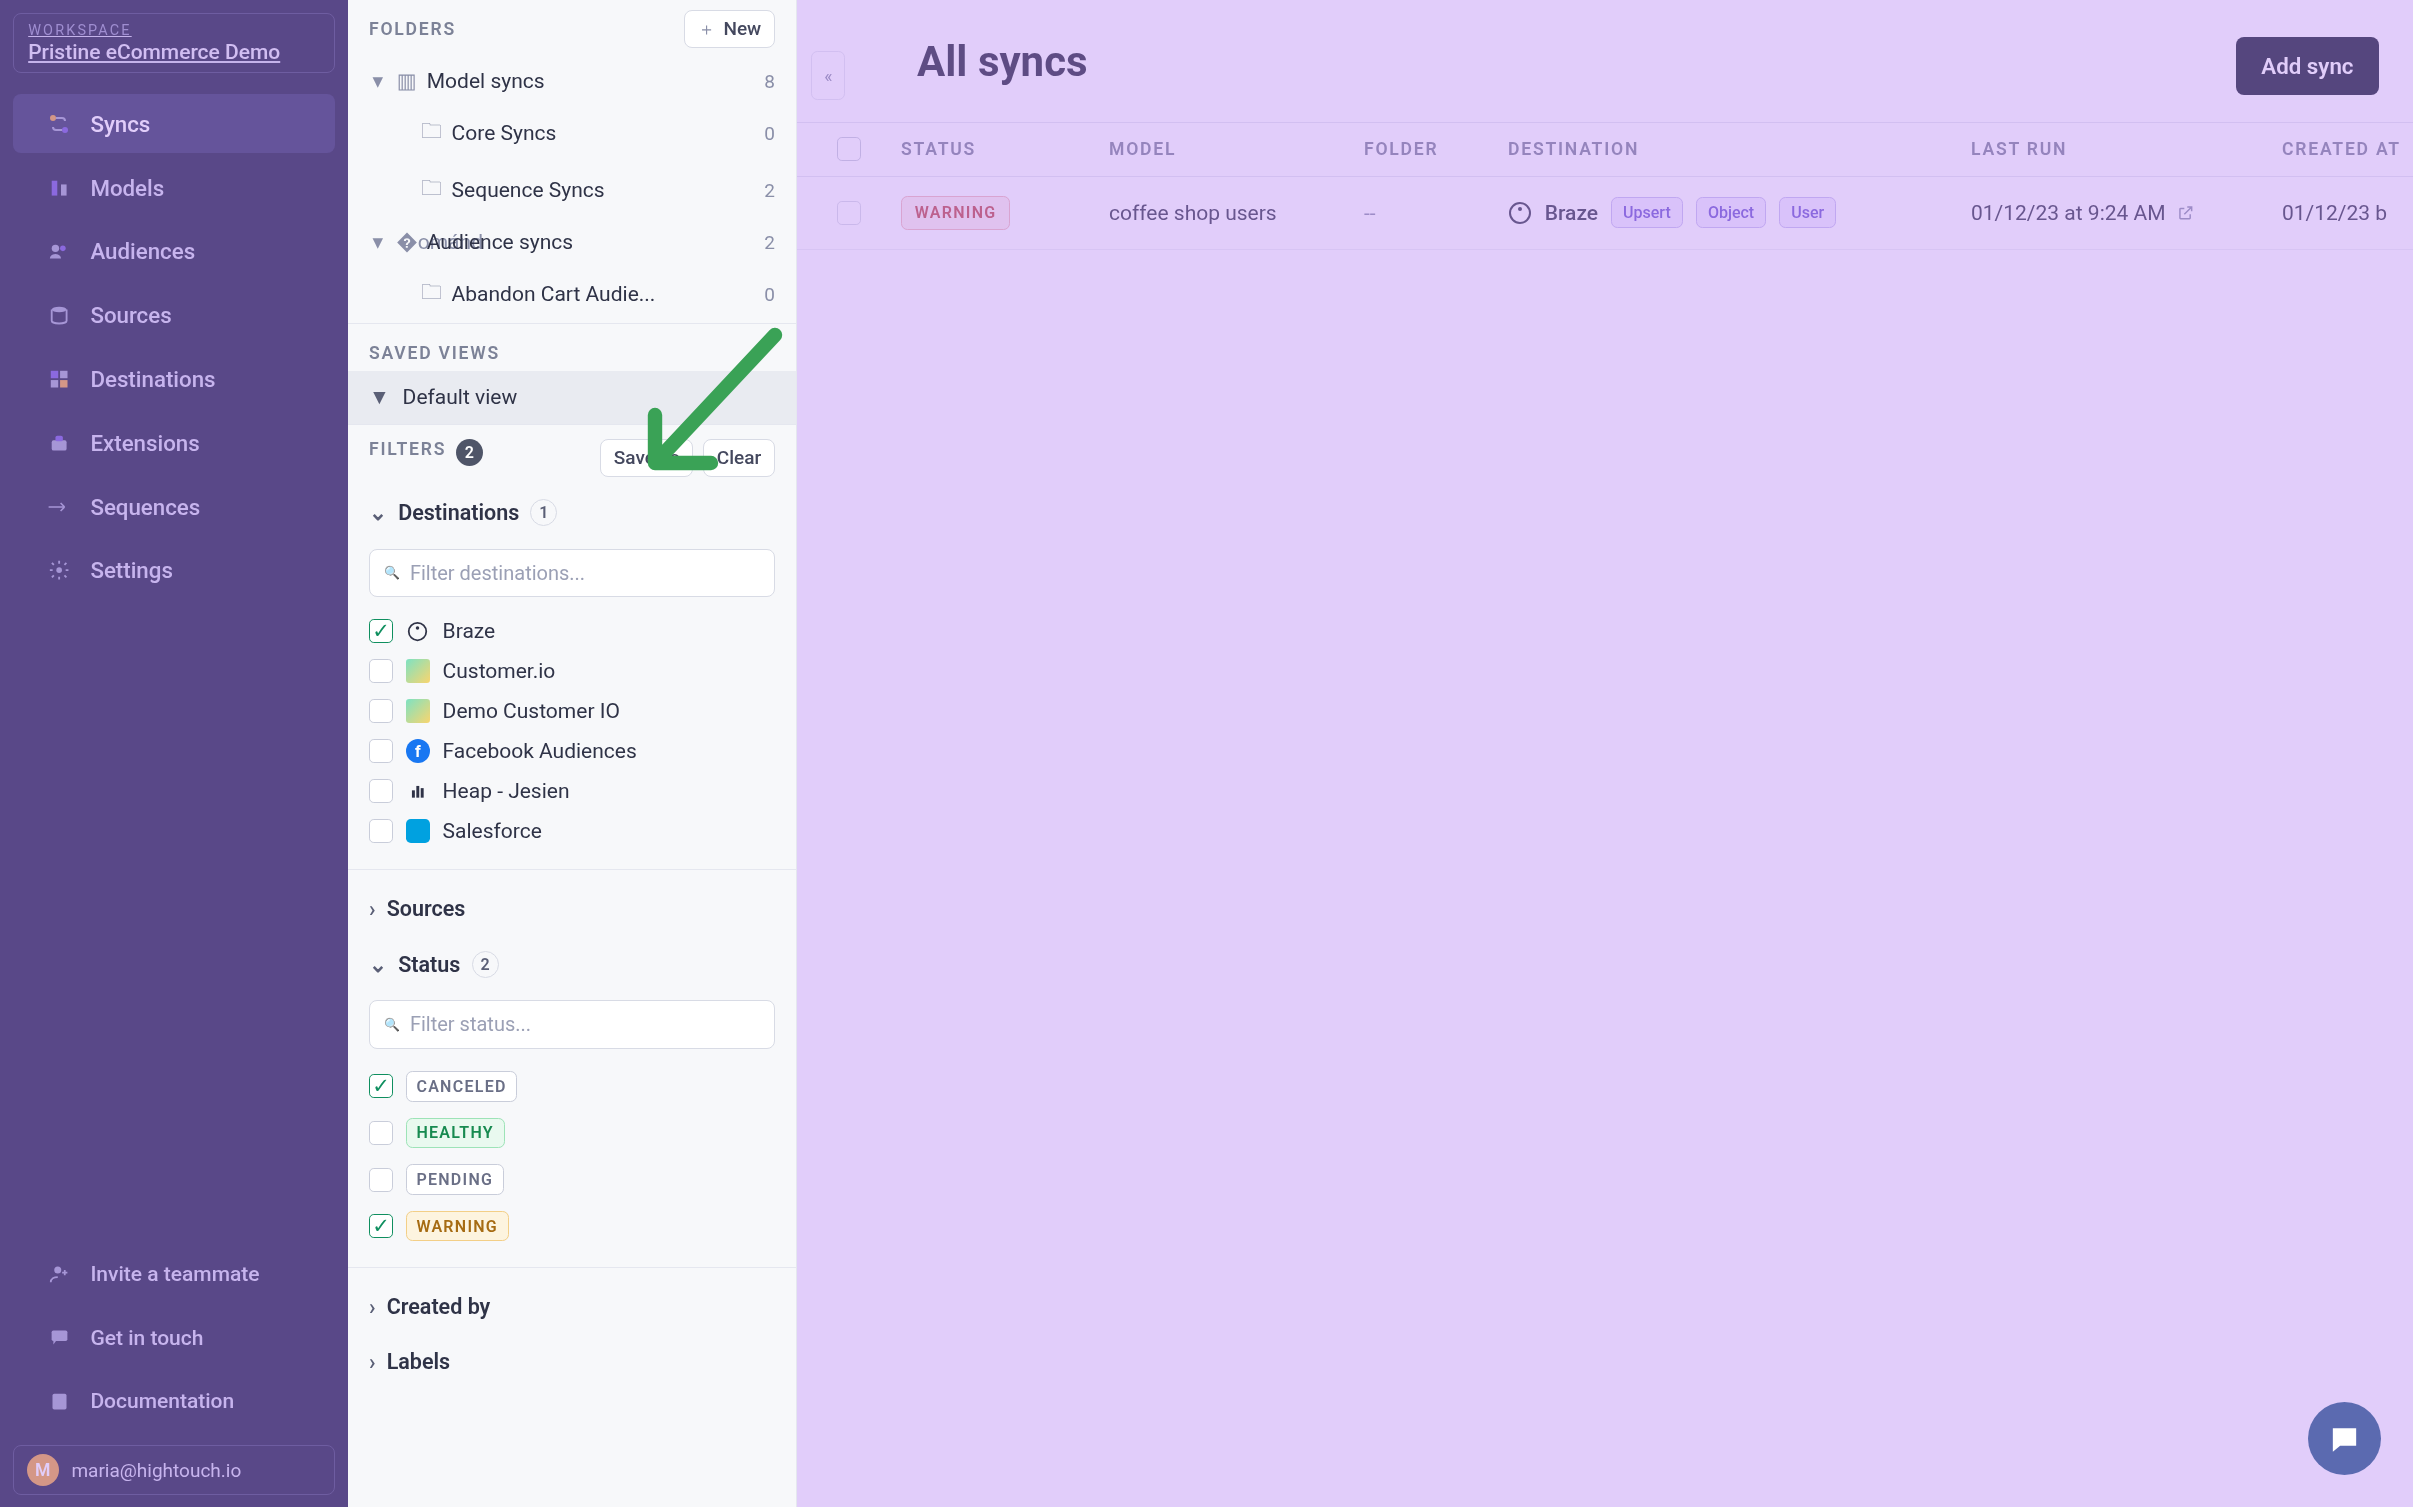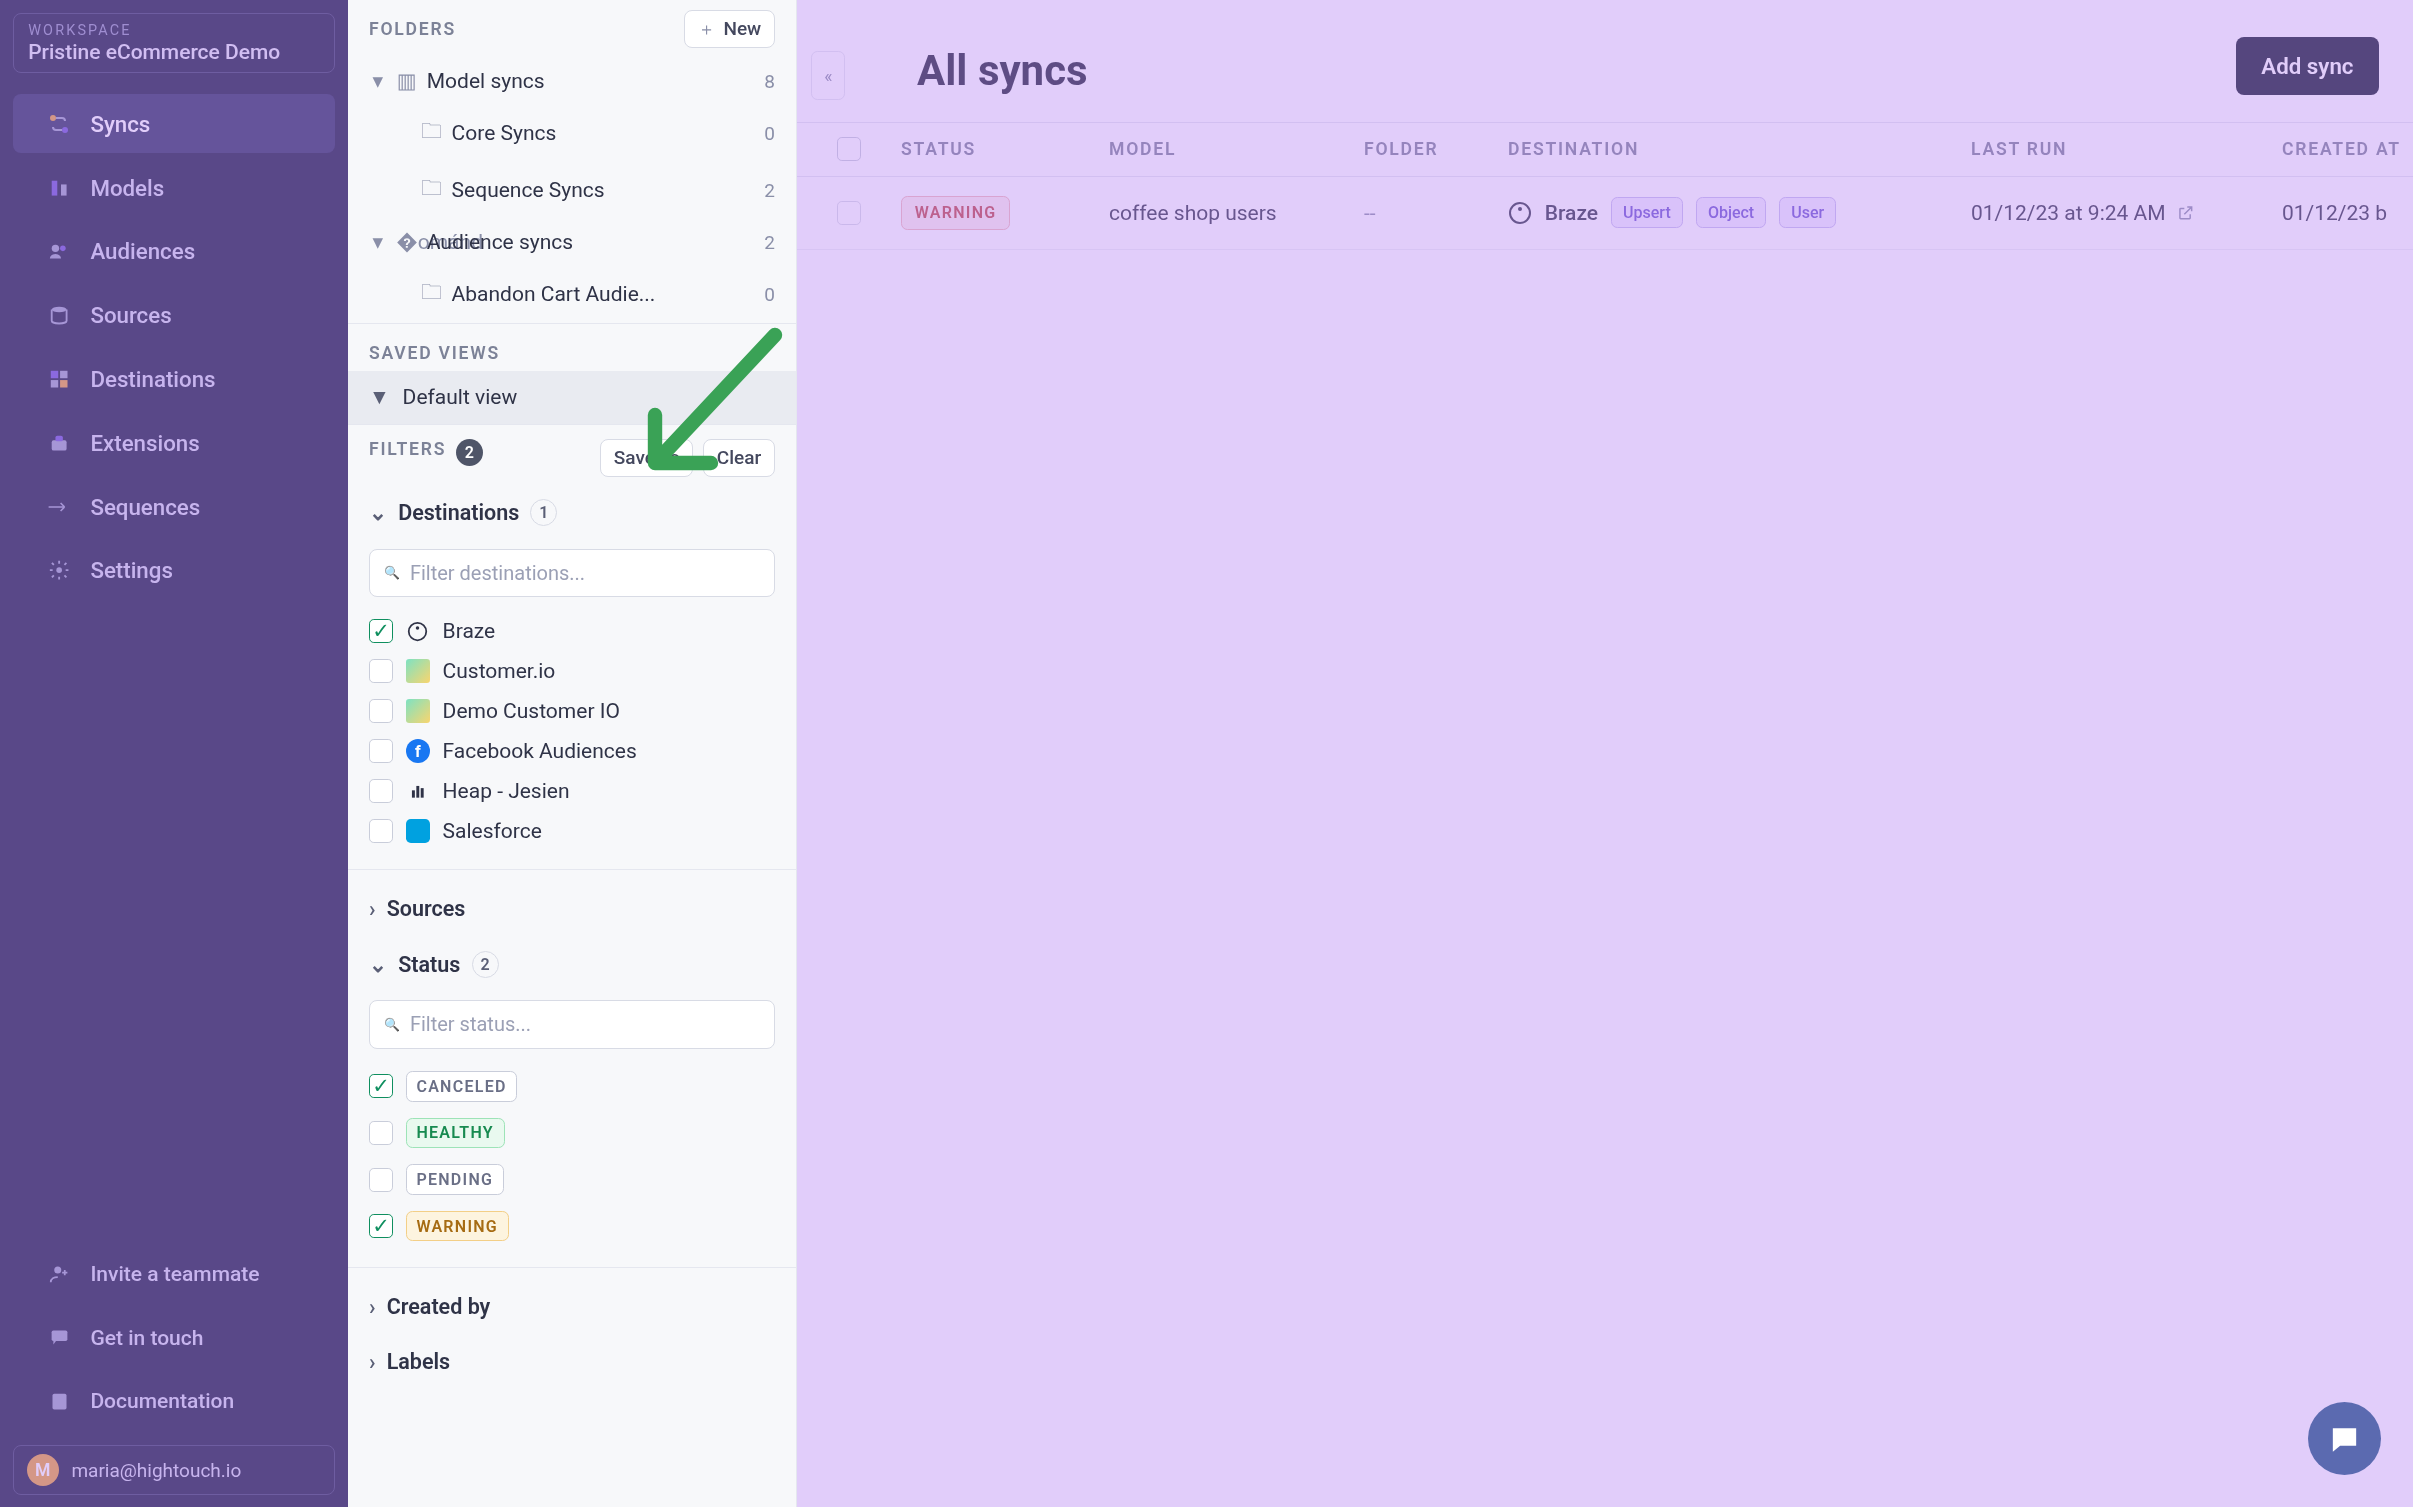--- a/index.html
+++ b/index.html
@@ -2,21 +2,21 @@
 <html style="font-size:12.8px"><head>
 <meta charset="utf-8">
 <style>
   * { box-sizing: border-box; margin: 0; padding: 0; font-family: -apple-system, BlinkMacSystemFont, "Segoe UI", Roboto, sans-serif; }
   html, body { width: 2413px; height: 1508px; overflow: hidden; background: #fff; }
   
   .wash { position: fixed; inset: 0; background: #b889f4; mix-blend-mode: normal; opacity: .42; pointer-events: none; z-index: 50; }
   
   .app { display: flex; height: 100%; }
   .sidebar { width: 348px; background: #161a3b; color: #cfd2e6; display: flex; flex-direction: column; padding: 12.8px; position: relative; z-index: 1; }
-  .workspace { border: 0.8px solid #3a3f66; border-radius: 8px; padding: 8px 14.4px; margin-bottom: 21px; }
+  .workspace { border: 0.8px solid #3a3f66; border-radius: 8px; padding: 8px 14.4px; margin-bottom: 21px; text-decoration: underline; }
   .workspace .lbl { font-size: 14.4px; letter-spacing: .15em; color: #8d92b8; }
   .workspace .name { font-size: 21px; font-weight: 500; color: #e3e5f2; margin-top: 1.6px; white-space: nowrap; overflow: hidden; text-overflow: ellipsis; }
   .nav { display: flex; flex-direction: column; gap: 4.8px; }
   .nav-item { display: flex; align-items: center; gap: 17.6px; padding: 16px 33px; border-radius: 8px; font-size: 22.3px; font-weight: 500; color: #d2d5ea; cursor: pointer; }
   .nav-item.active { background: #2a2f5c; color: #fff; }
   .nav-item .ic { width: 27px; height: 27px; display: inline-flex; align-items: center; justify-content: center; flex: none; }
   .sidebar-bottom { margin-top: auto; display: flex; flex-direction: column; gap: 4.8px; }
   .sidebar-bottom .nav-item { font-size: 21px; }
   .user-pill { display: flex; align-items: center; gap: 12.8px; border: 0.8px solid #3a3f66; border-radius: 8px; padding: 8px 12.8px; margin-top: 9.6px; }
   .user-pill .av { width: 32px; height: 32px; border-radius: 50%; background: #e8a23a; color: #fff; display: flex; align-items: center; justify-content: center; font-weight: 600; font-size: 17.6px; flex: none; }
@@ -53,21 +53,21 @@
   .dest-ic { width: 24px; height: 24px; border-radius: 4.8px; display: inline-flex; align-items: center; justify-content: center; font-size: 16px; flex: none; }
   .pill { border: 0.8px solid; border-radius: 6.4px; padding: 4.8px 9.6px; font-size: 16px; font-weight: 600; letter-spacing: .08em; }
   .pill.canceled { border-color: #c9cdda; color: #6a6f86; background: #fff; }
   .pill.healthy { border-color: #9de3b7; color: #178a50; background: #e9f9ef; }
   .pill.pending { border-color: #c9cdda; color: #6a6f86; background: #fff; }
   .pill.warning { border-color: #f3cf87; color: #a66b12; background: #fdf4df; }
 
   
   .main { flex: 1; position: relative; background: #fff; overflow: hidden; z-index: 1; }
   .collapse-tab { position: absolute; left: 14.4px; top: 51px; width: 34px; height: 49px; border: 0.8px solid #e5e7ef; border-radius: 6.4px; background: #fff; display: flex; align-items: center; justify-content: center; color: #8a8fa8; cursor: pointer; font-size: 17.6px; }
-  .main-head { display: flex; align-items: flex-end; justify-content: space-between; padding: 37px 34px 27px 120px; gap: 33px; }
+  .main-head { display: flex; align-items: flex-start; justify-content: space-between; padding: 37px 34px 27px 120px; gap: 33px; }
   .main-head h1 { font-size: 42px; font-weight: 700; color: #1e2235; }
   .btn-primary { background: #0f172a; color: #fff; border: none; border-radius: 8px; padding: 16px 25.5px; font-size: 22.3px; font-weight: 600; cursor: pointer; }
   .tbl { width: 100%; }
   .thead { display: flex; align-items: center; padding: 14.4px 0; border-top: 0.8px solid #e5e7ef; border-bottom: 0.8px solid #e5e7ef; font-size: 17.6px; letter-spacing: .1em; color: #7c8297; font-weight: 600; }
   .col-chk { width: 104px; display: flex; justify-content: center; }
   .col-status { width: 208px; padding-left: 0; }
   .col-model { width: 255px; }
   .col-folder { width: 144px; }
   .col-dest { width: 463px; }
   .col-last { width: 303px; }

